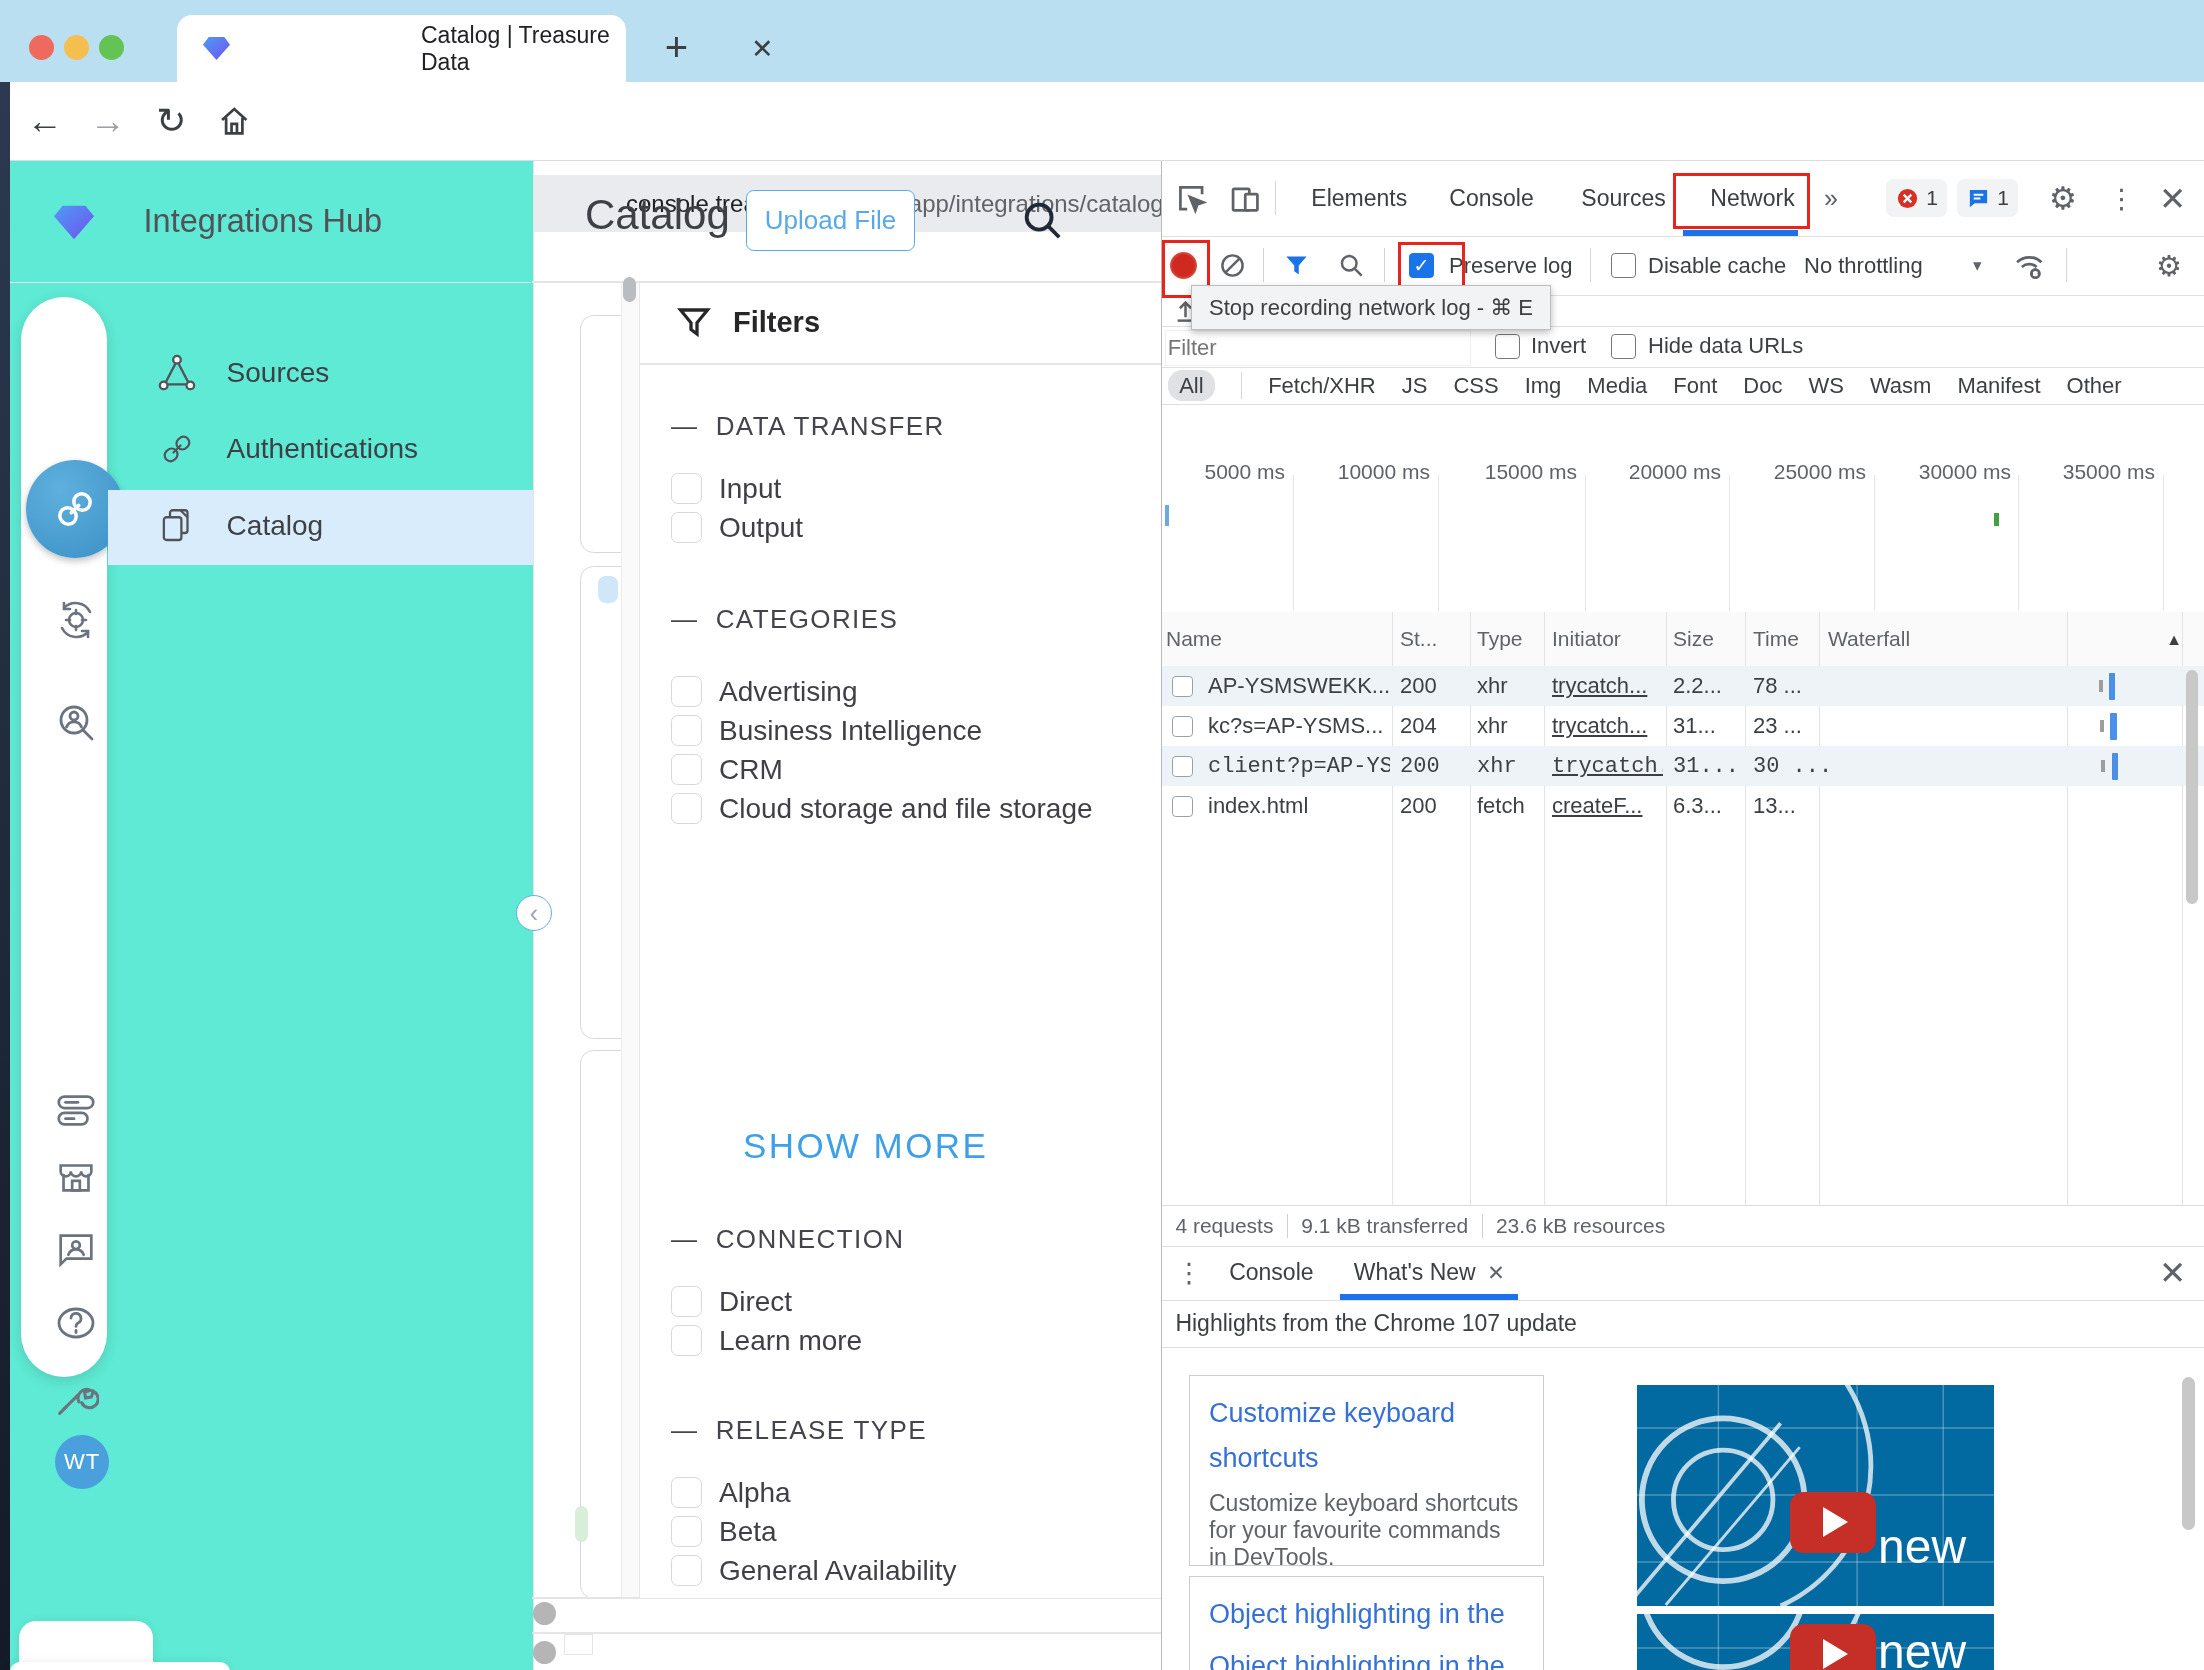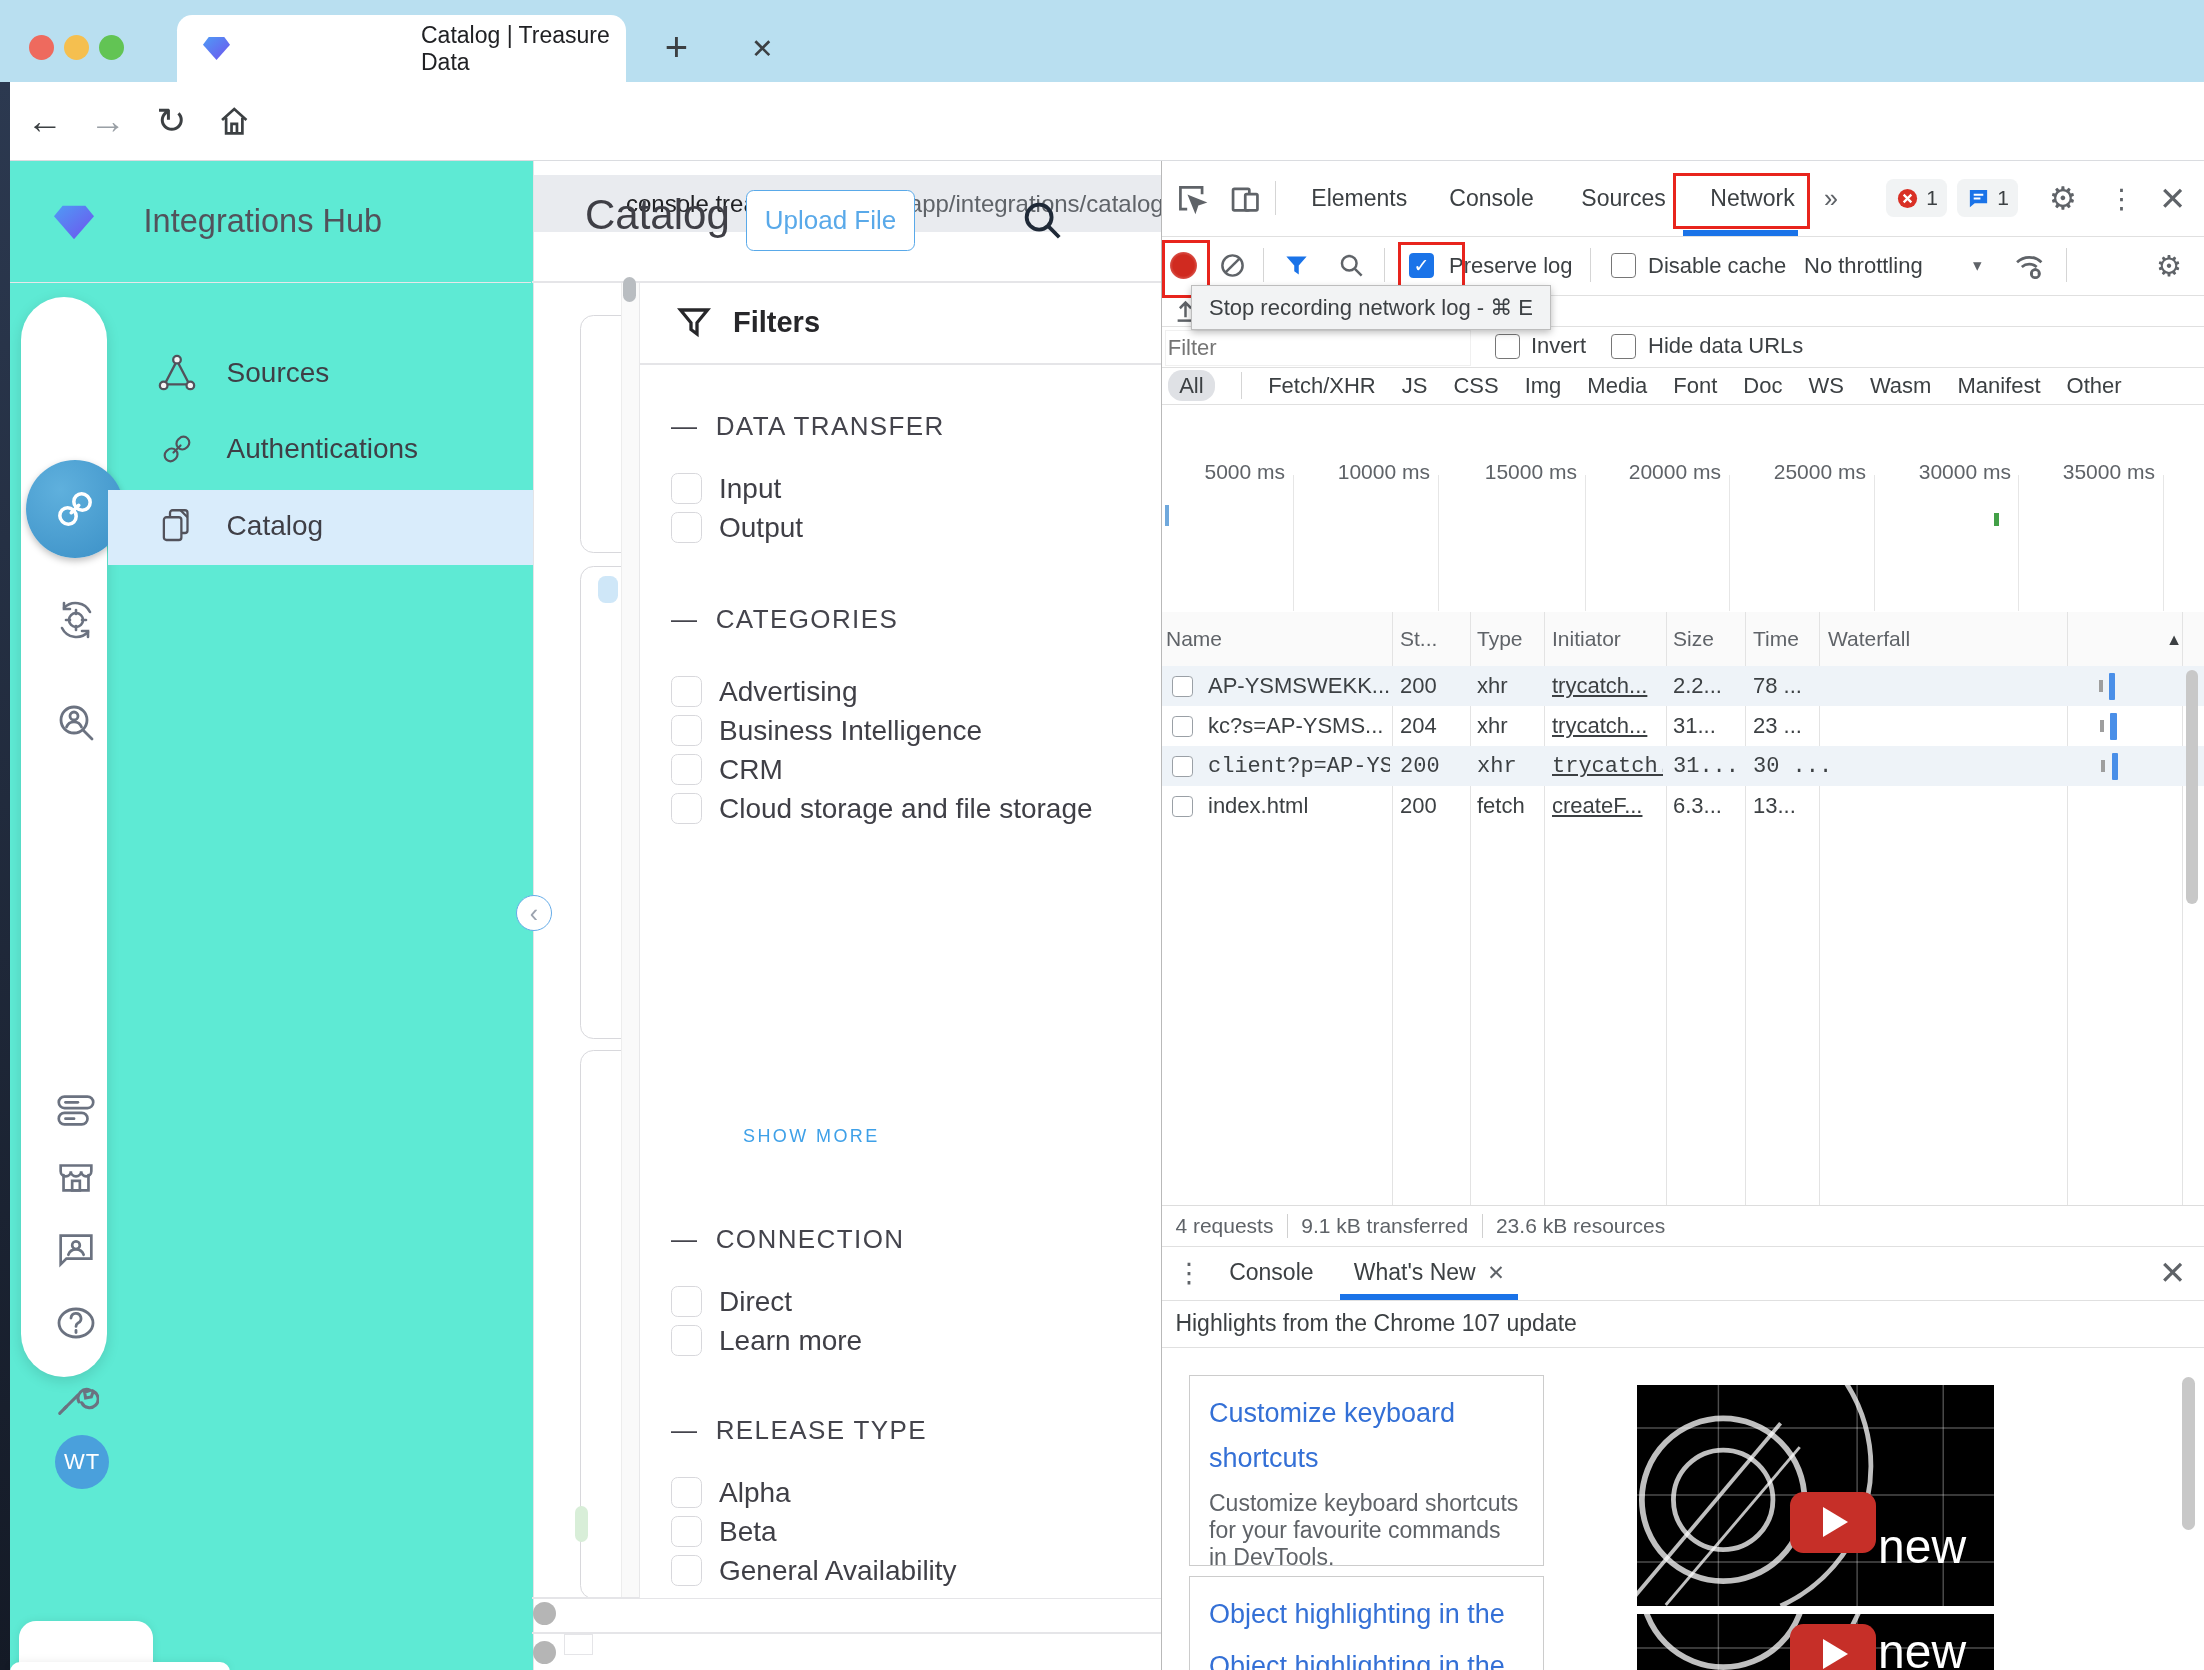--- a/index.html
+++ b/index.html
@@ -52,21 +52,21 @@
   .hscroll-dot{width:23px;height:23px;border-radius:50%;background:#b5b5b5;left:533px;}
   
   #filters{left:639px;top:283px;width:523px;height:1315px;background:#fff;border-left:1.9px solid #e8e8ea;}
   #filters-head{left:36px;top:21px;}
   #filters-label{margin-left:21px;font-size:29px;font-weight:bold;color:#27272a;}
   .fsec{left:31px;width:478px;}
   .fsec-title{font-size:26px;color:#44444c;letter-spacing:1.4px;}
   .fopt{height:39px;}
   .cb-app{width:29px;height:29px;border:1.9px solid #d8d8dc;border-radius:6.7px;background:#fff;flex:none;}
   .fopt-lb{margin-left:17px;font-size:28px;color:#3f3f46;}
-  #showmore{left:103px;top:843px;font-size:18px;color:#3ea0e8;letter-spacing:2.4px;}
+  #showmore{left:103px;top:843px;font-size:35px;color:#3ea0e8;letter-spacing:2.4px;}
   
   #devtools{left:1161px;top:161px;width:1043px;height:1510px;background:#fff;
     border-left:1.9px solid #b9b9b9;font-size:22px;color:#3c4043;}
   .dt-strip{left:0;width:1043px;border-bottom:1px solid #e0e0e0;}
   .dt-sep{width:1px;height:34px;background:#d5d5d5;}
   .dt-tab{font-size:23px;color:#3c4043;height:75px;padding:0 15.3px;}
   .cb-dt{width:23px;height:23px;border:1.9px solid #767676;border-radius:3.8px;background:#fff;flex:none;}
   .cb-dt.on{background:#1a73e8;border-color:#1a73e8;color:#fff;font-size:19px;text-align:center;line-height:23px;}
   .badge{height:38px;background:#f1f3f4;border-radius:7.6px;padding:0 9.6px;font-size:21px;gap:7.6px;}
   .redbox{border:3.8px solid #e8241d;z-index:40;}
@@ -86,21 +86,21 @@
   .ilink{text-decoration:underline;color:#3c4043;}
   .wf-tick{position:absolute;width:3.8px;height:11.5px;background:#9e9e9e;top:14.3px;}
   .wf-bar{position:absolute;width:6.7px;height:27px;background:#4a8fe8;top:6.7px;border-radius:1px;}
   #dt-summary{font-size:21px;color:#5f6368;}
   #dt-summary span{padding:0 13.4px;border-right:1px solid #d0d0d0;}
   #dt-summary span:last-child{border:none;}
   .drawer-tab{font-size:23px;color:#3c4043;padding:0 13.4px;height:55px;}
   .news-card{border:1.9px solid #ccc;background:#fff;padding:15.3px 19px;}
   .news-link{color:#3470d6;font-size:27px;line-height:1.65;}
   .news-body{color:#5f6368;font-size:23px;line-height:1.18;margin-top:9.6px;}
-  .thumb{width:357px;background:#000000;overflow:hidden;position:relative;}
+  .thumb{width:357px;background:#0369a1;overflow:hidden;position:relative;}
   .play{position:absolute;width:86px;height:61px;background:#c62f28;border-radius:13.4px;}
   .play:after{content:"";position:absolute;left:32.5px;top:15.3px;border:15.3px solid transparent;
     border-left:25px solid #fff;}
   .new-lb{position:absolute;color:#fff;font-size:48px;font-family:"Liberation Sans",sans-serif;}
   .sbthumb{background:#c8c8c8;border-radius:6.7px;position:absolute;}
   .x-ic{font-size:32.5px;color:#5f6368;}
   .kebab{color:#5f6368;font-size:27px;letter-spacing:0;}
 </style>
 </head>
 <body>

